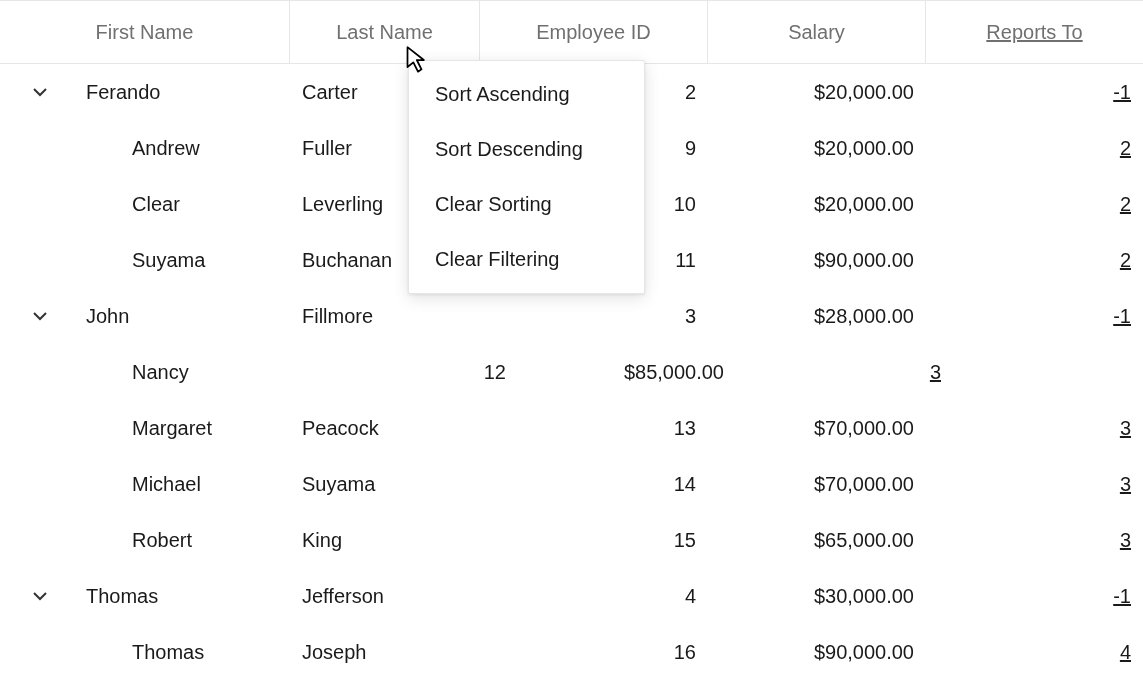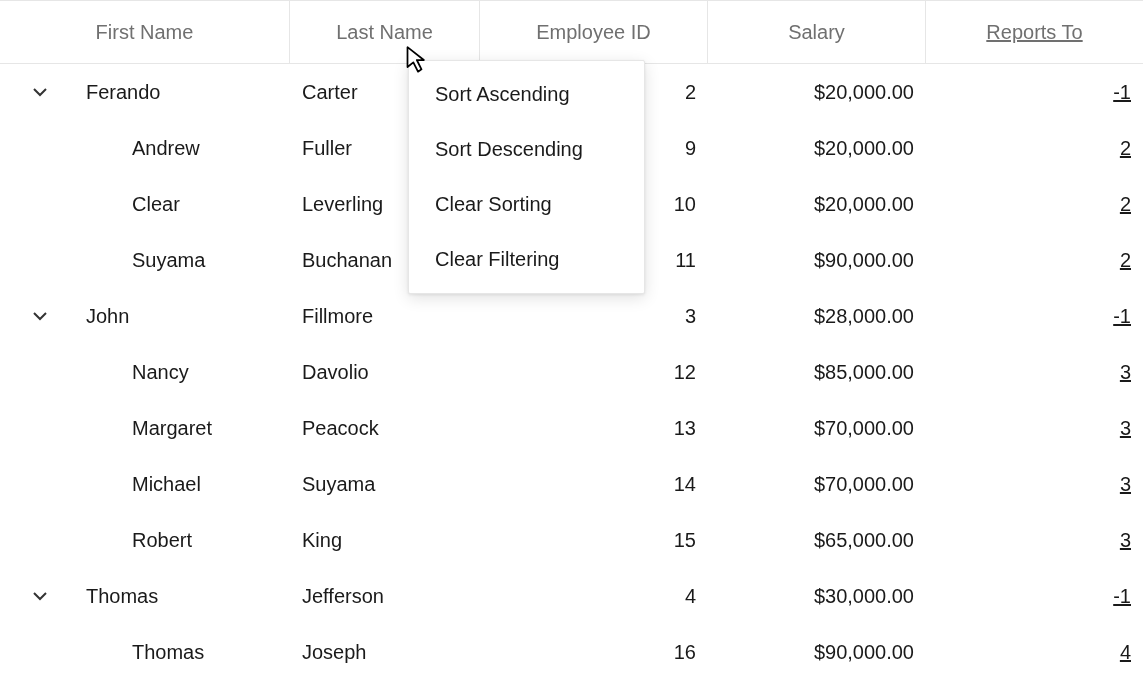--- a/index.html
+++ b/index.html
@@ -204,21 +204,20 @@
       </div>
       <div class="grid-row indent-1">
         <div class="cell col-firstname first-cell">
           <span class="expander">
             <svg viewBox="0 0 16 16">
               <polyline points="2,5 8,11 14,5"></polyline>
             </svg>
           </span>
           <span class="name-text">Nancy</span>
         </div>
-        <div class="cell col-lastname">Davolio</div>
         <div class="cell col-empid num">12</div>
         <div class="cell col-salary num">$85,000.00</div>
         <div class="cell col-reportsto num">3</div>
       </div>
       <div class="grid-row indent-1">
         <div class="cell col-firstname first-cell">
           <span class="expander">
             <svg viewBox="0 0 16 16">
               <polyline points="2,5 8,11 14,5"></polyline>
             </svg>

